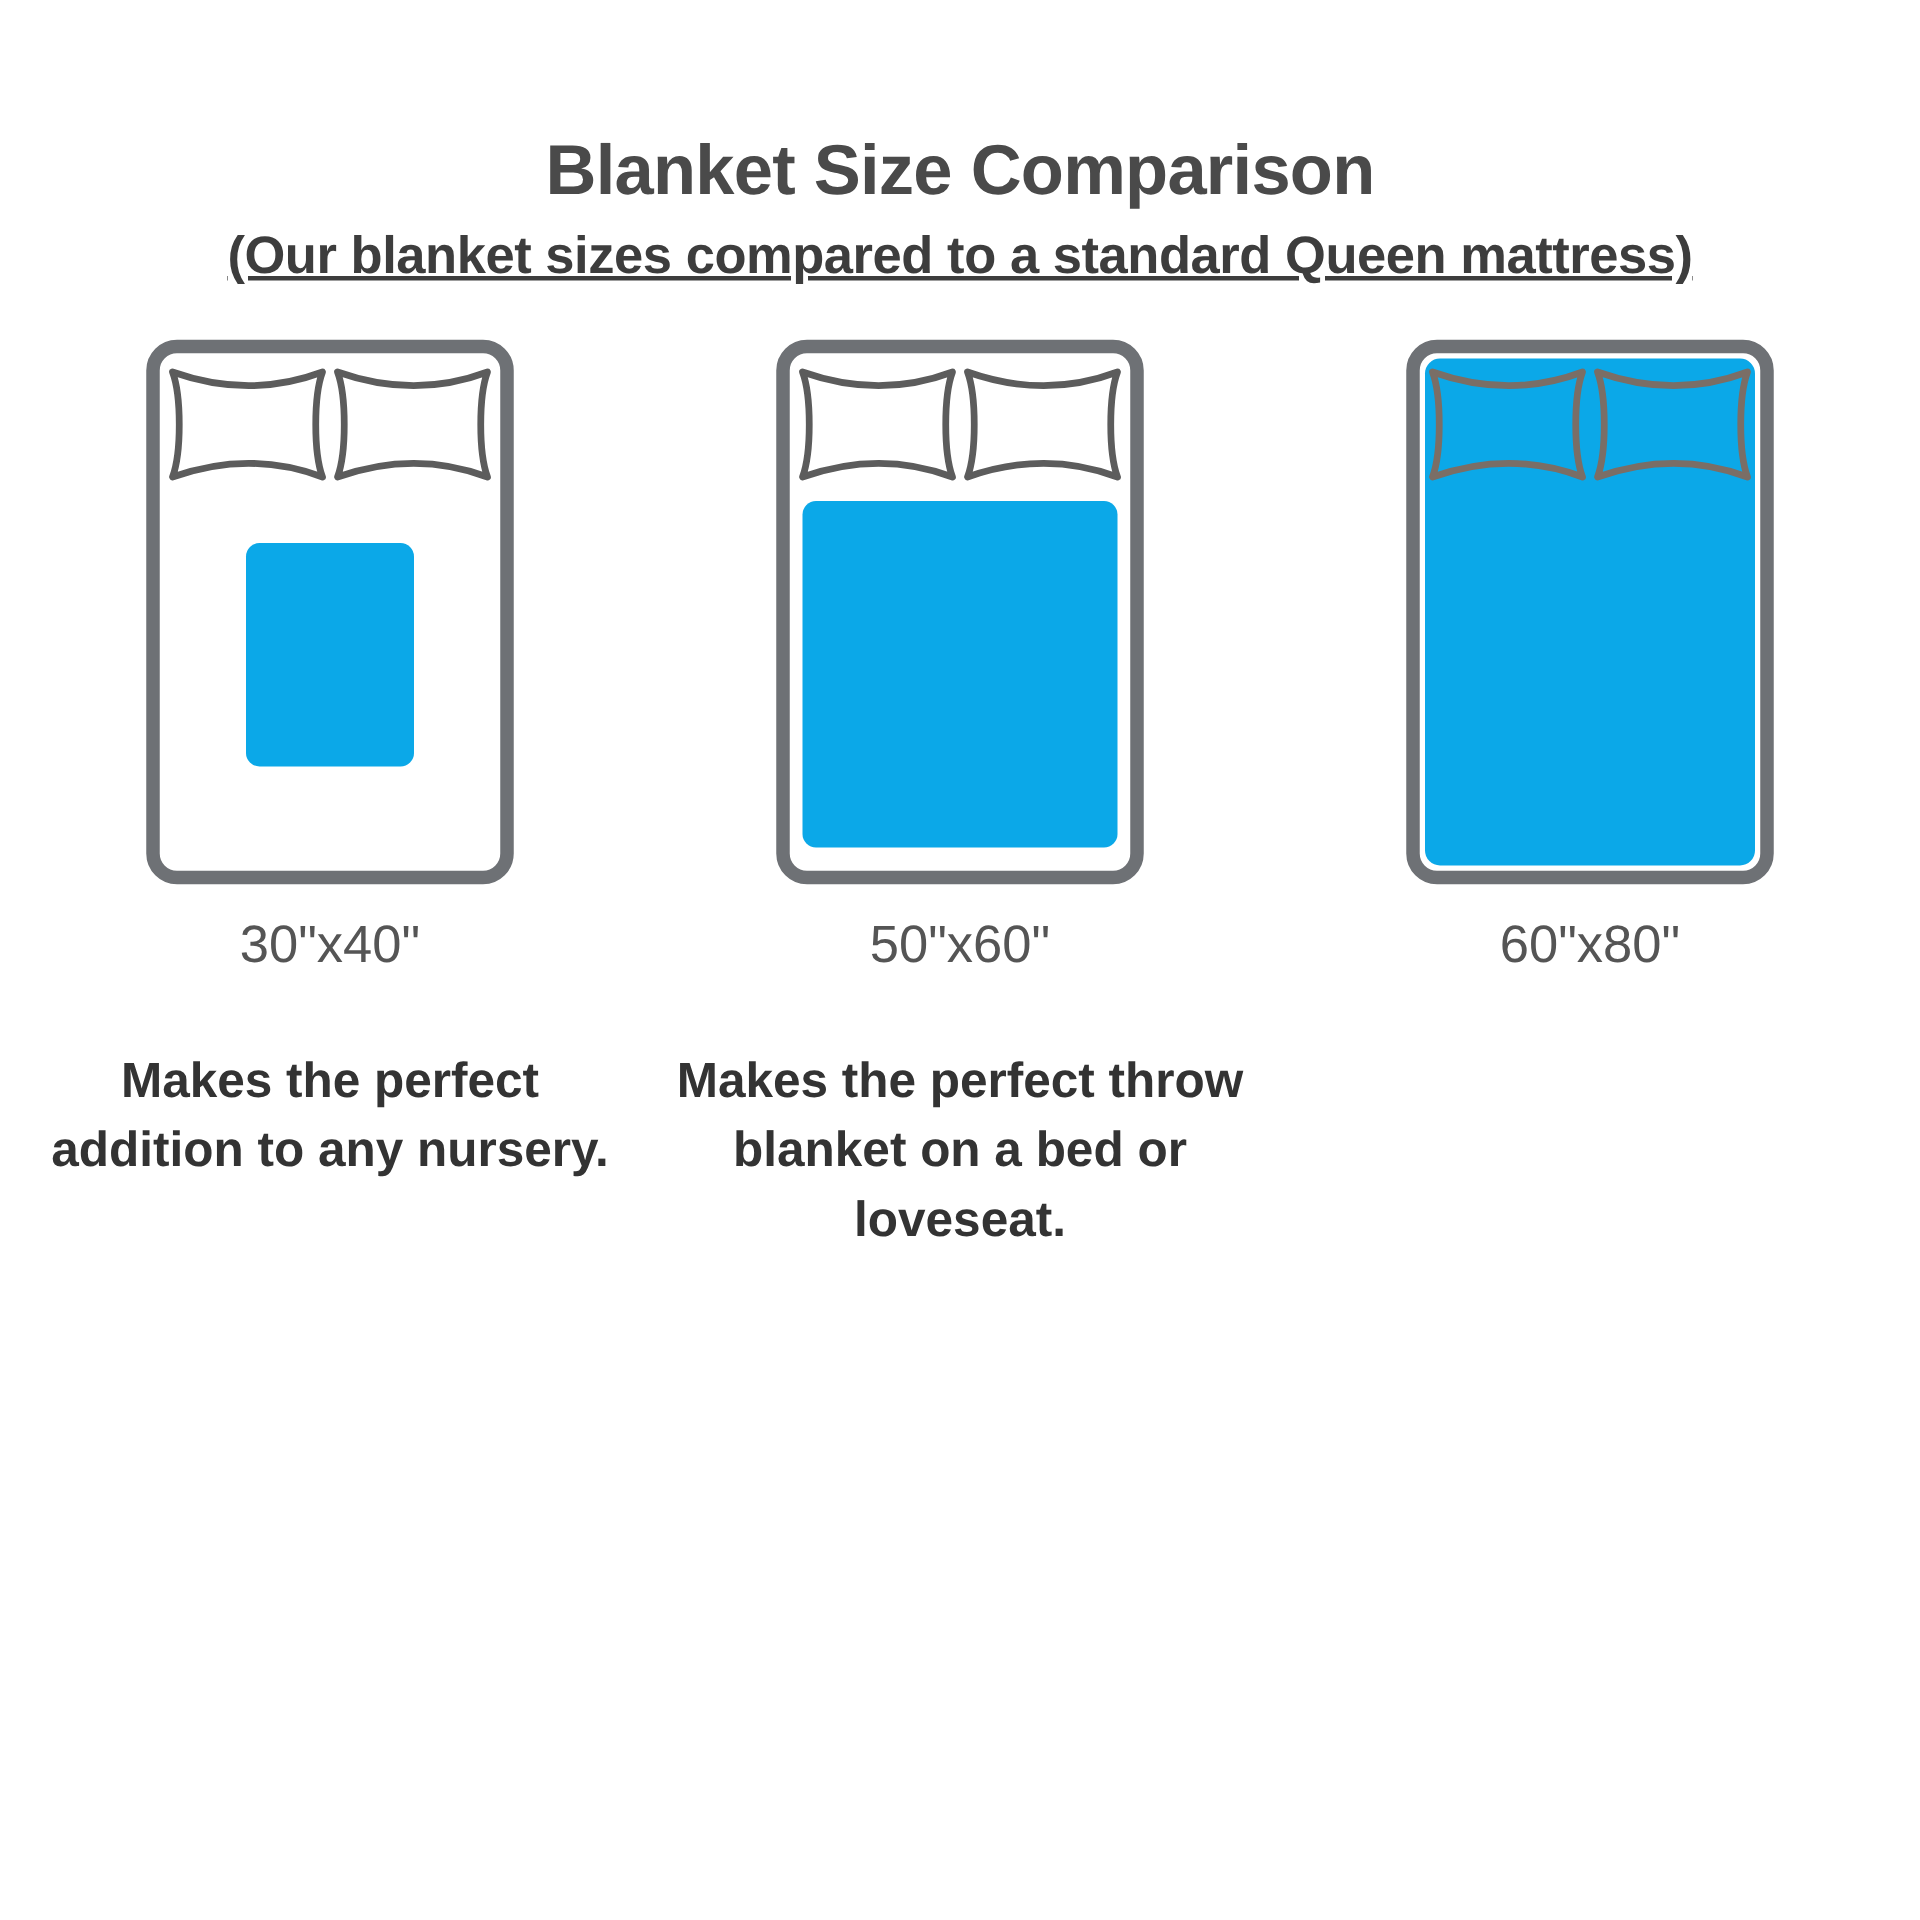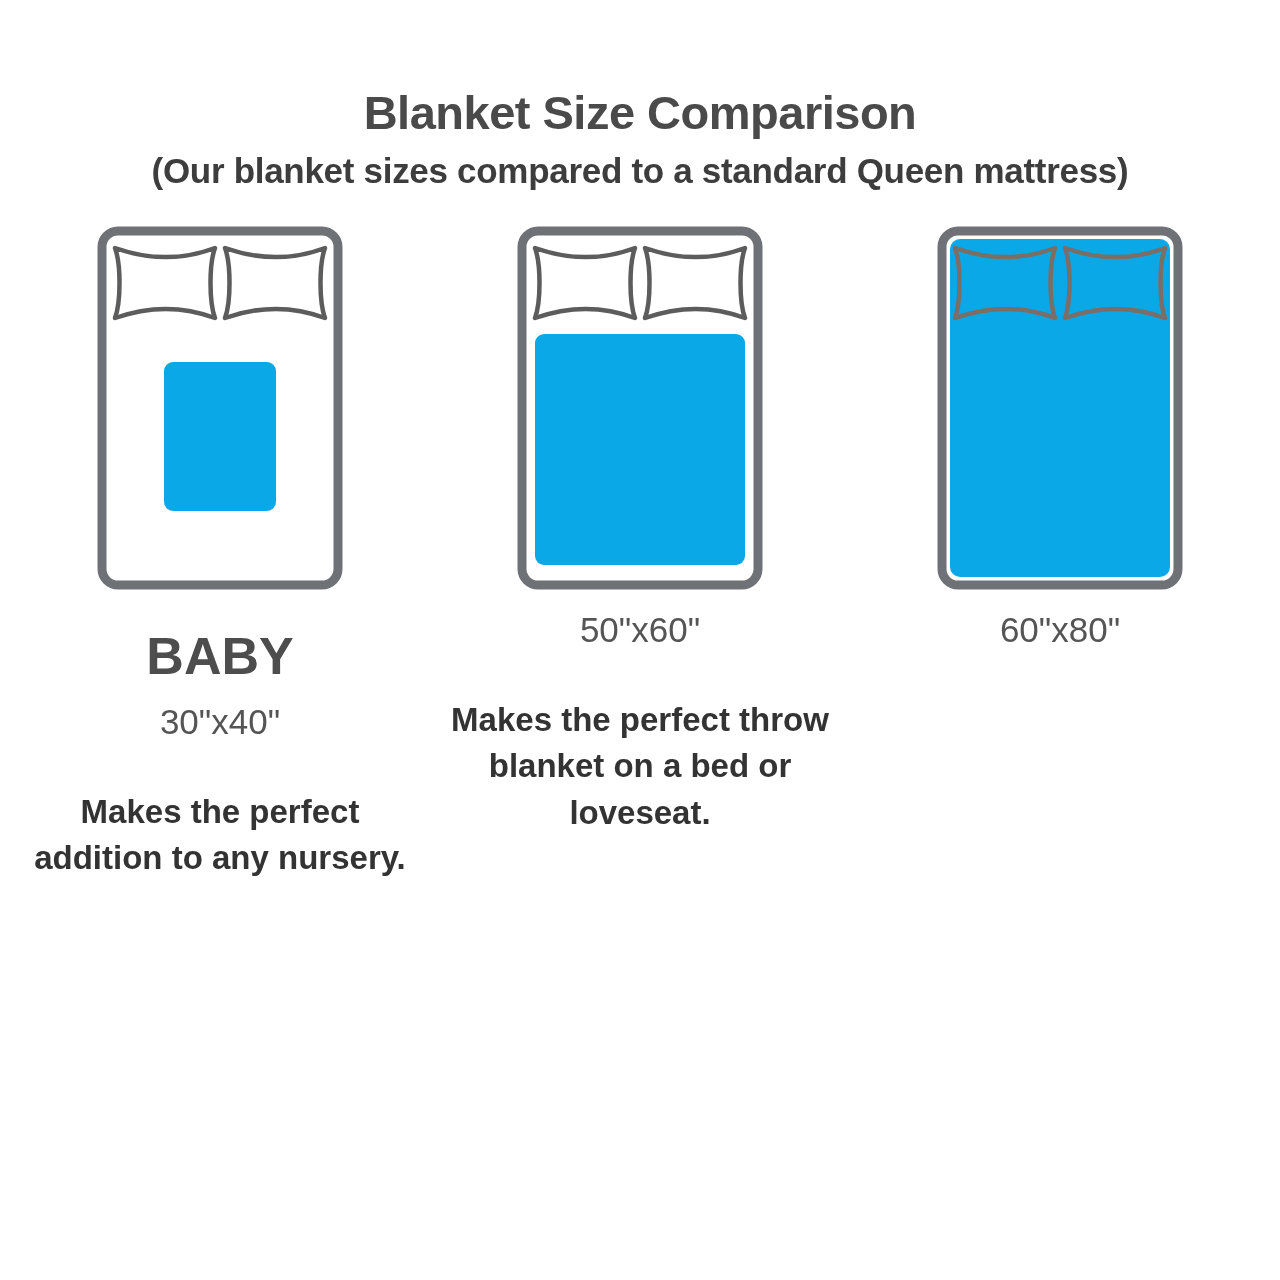--- a/index.html
+++ b/index.html
@@ -32,20 +32,21 @@
     line-height: 1.05;
     margin: 0;
   }
   .subtitle {
     font-size: 35px;
     font-weight: bold;
     color: #3d3d3d;
     line-height: 1.15;
     margin: 14px 0 0 0;
     letter-spacing: -0.3px;
+    text-decoration: underline;
   }
 
   
   .columns {
     display: flex;
     justify-content: center;
     align-items: flex-start;
     margin-top: 34px;
     padding: 0 10px;
     box-sizing: border-box;
@@ -109,21 +110,20 @@
 
         <rect x="5" y="5" width="236" height="354" rx="16" ry="16" fill="#ffffff" stroke="#6E7175" stroke-width="9"></rect>
 
         <path d="M18 22 C52 34 86 34 118 22 C112 38 112 76 118 92 C86 80 52 80 18 92 C24 76 24 38 18 22 Z" fill="#ffffff" stroke="#5C5C5C" stroke-width="4.5" stroke-linejoin="round"></path>
 
         <path d="M128 22 C162 34 196 34 228 22 C222 38 222 76 228 92 C196 80 162 80 128 92 C134 76 134 38 128 22 Z" fill="#ffffff" stroke="#5C5C5C" stroke-width="4.5" stroke-linejoin="round"></path>
 
         <rect x="67" y="136" width="112" height="149" rx="9" ry="9" fill="#0BA8E8"></rect>
       </svg>
     </div>
-    <div class="size-name">BABY</div>
     <div class="size-dims">30"x40"</div>
     <div class="desc">Makes the perfect addition to any nursery.</div>
   </div>
 
   <div class="col">
     <div class="bed-wrap">
       <svg class="bed-svg" width="246" height="364" viewBox="0 0 246 364" xmlns="http://www.w3.org/2000/svg">
         <rect x="5" y="5" width="236" height="354" rx="16" ry="16" fill="#ffffff" stroke="#6E7175" stroke-width="9"></rect>
         <path d="M18 22 C52 34 86 34 118 22 C112 38 112 76 118 92 C86 80 52 80 18 92 C24 76 24 38 18 22 Z" fill="#ffffff" stroke="#5C5C5C" stroke-width="4.5" stroke-linejoin="round"></path>
         <path d="M128 22 C162 34 196 34 228 22 C222 38 222 76 228 92 C196 80 162 80 128 92 C134 76 134 38 128 22 Z" fill="#ffffff" stroke="#5C5C5C" stroke-width="4.5" stroke-linejoin="round"></path>

